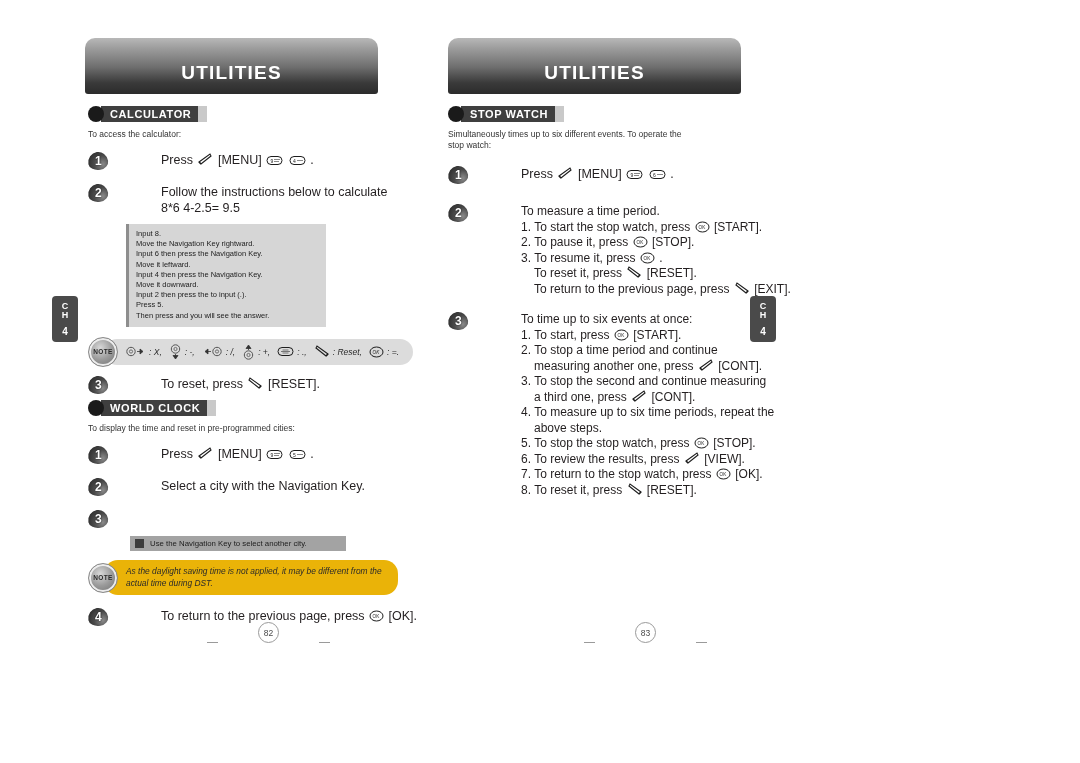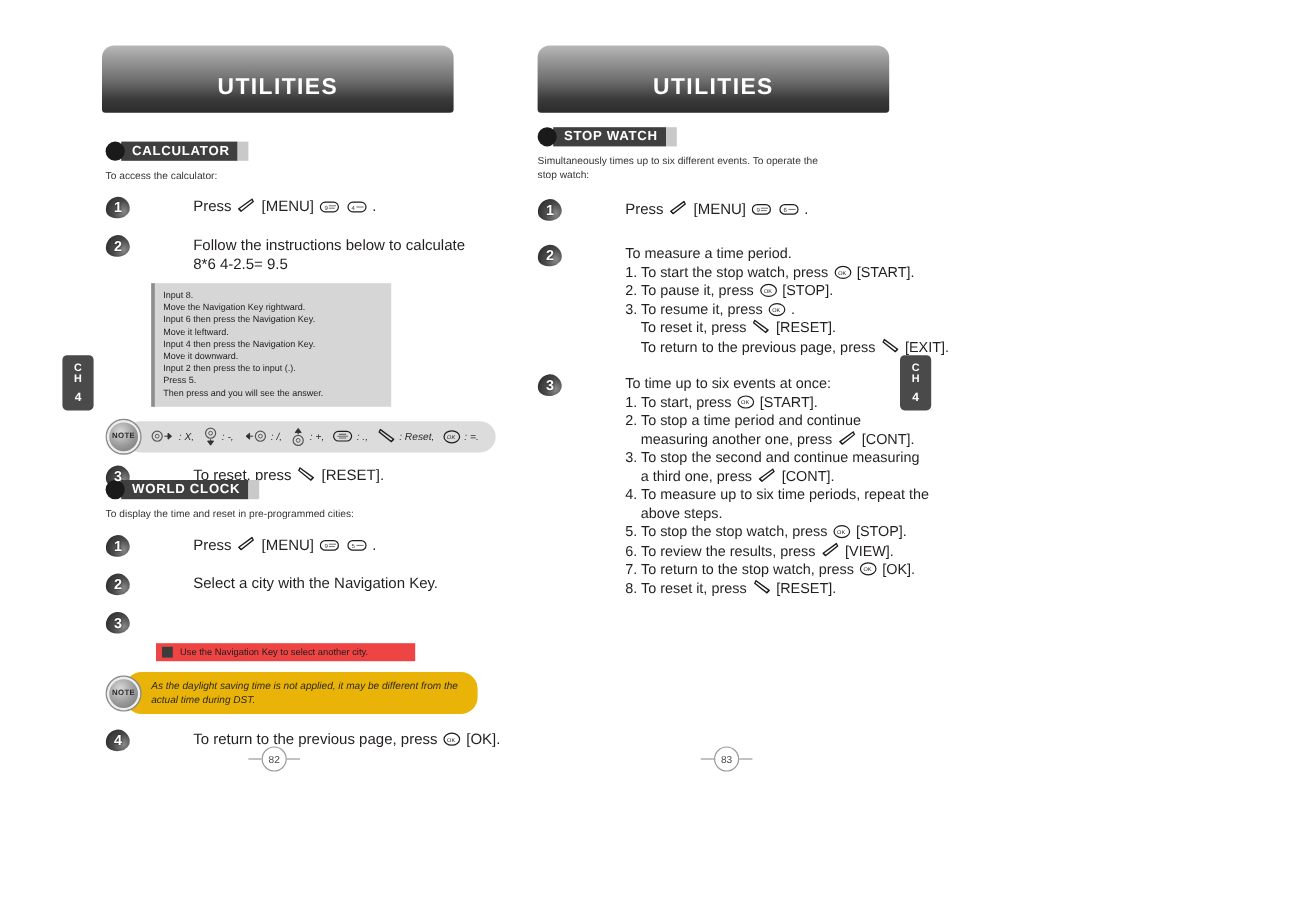--- a/index.html
+++ b/index.html
@@ -62,21 +62,21 @@
   .k svg{display:block;}
 
   
   .codebox{
     margin:8px 0 0 38px;width:200px;background:#d6d6d6;border-left:3px solid #8e8e8e;
     padding:5px 6px 6px 7px;box-sizing:border-box;
   }
   .codebox div{font-size:7.5px;line-height:10.2px;color:#1d1d1d;white-space:nowrap;}
 
   .tipbox{
-    margin:6px 0 0 42px;width:216px;background:#ef4444;
+    margin:6px 0 0 42px;width:216px;background:#a3a3a3;
     display:flex;align-items:center;padding:3px 5px;box-sizing:border-box;
   }
   .tip-sq{width:9px;height:9px;background:#3c3c3c;margin-right:6px;flex:0 0 9px;}
   .tip-txt{font-size:7.8px;color:#1d1d1d;}
 
   .notebox{
     margin:9px 0 0 0;position:relative;display:flex;align-items:center;
   }
   .note-badge{
     width:28px;height:28px;border-radius:50%;flex:0 0 28px;z-index:3;
@@ -100,21 +100,21 @@
 
   
   .chtab{
     position:absolute;width:26px;height:46px;border-radius:4px;background:#4a4a4a;
     color:#fff;display:flex;flex-direction:column;align-items:center;justify-content:center;
   }
   .chtab .ch{font-size:9px;line-height:9.5px;font-weight:bold;}
   .chtab .n{font-size:10px;margin-top:5px;font-weight:bold;}
 
   
-  .pgno{position:absolute;display:flex;align-items:center;}
+  .pgno{position:absolute;display:flex;align-items:flex-end;gap:40px;}
   .pgno .wing{width:11px;height:1px;background:#9a9a9a;}
   .pgno .circ{
     width:19px;height:19px;border-radius:50%;border:1px solid #9a9a9a;background:#fff;
     display:flex;align-items:center;justify-content:center;font-size:8.5px;color:#4a4a4a;
   }
   .nowrap{white-space:nowrap;}
 </style>
 </head>
 <body>
 
@@ -123,21 +123,21 @@
   <div class="banner">
     <div class="banner-title">UTILITIES</div>
   </div>
 
   <div class="chtab" style="left:52px;top:296px;">
     <div class="ch">C</div>
     <div class="ch">H</div>
     <div class="n">4</div>
   </div>
 
-  <div style="position:absolute;left:88px;top:118px;width:300px;">
+  <div style="position:absolute;left:88px;top:106px;width:300px;">
 
     <div class="sec">
       <div class="sec-dot"></div>
       <div class="sec-bar">CALCULATOR</div>
       <div class="sec-tail"></div>
     </div>
 
     <div class="lead">To access the calculator:</div>
 
     <div class="step">

